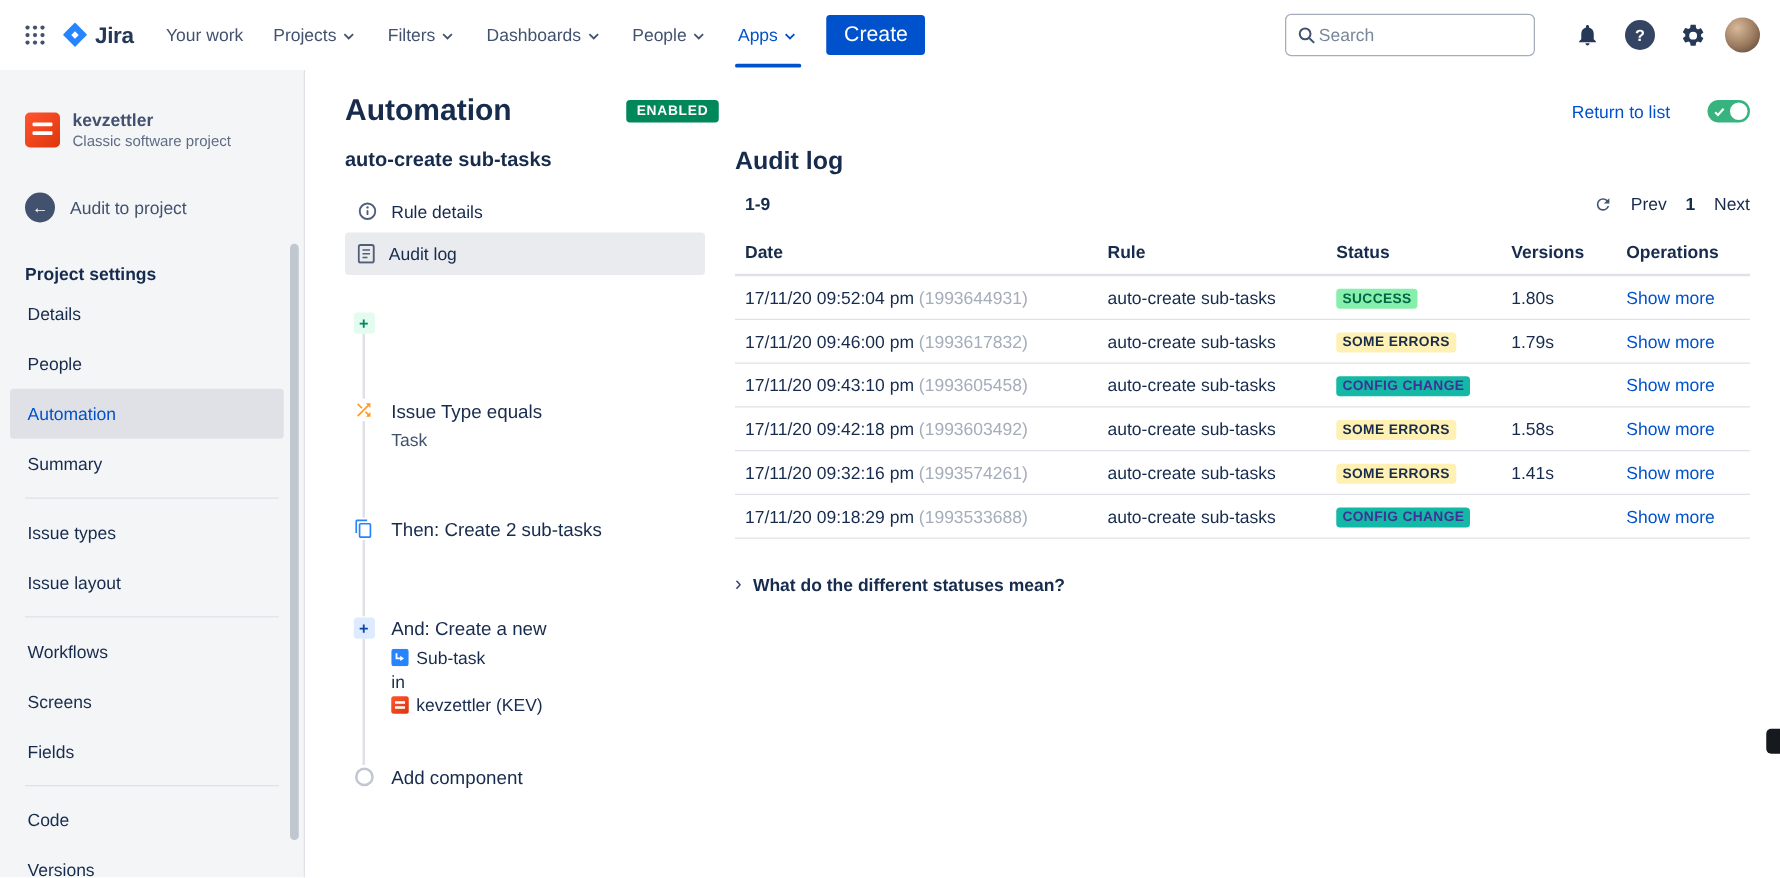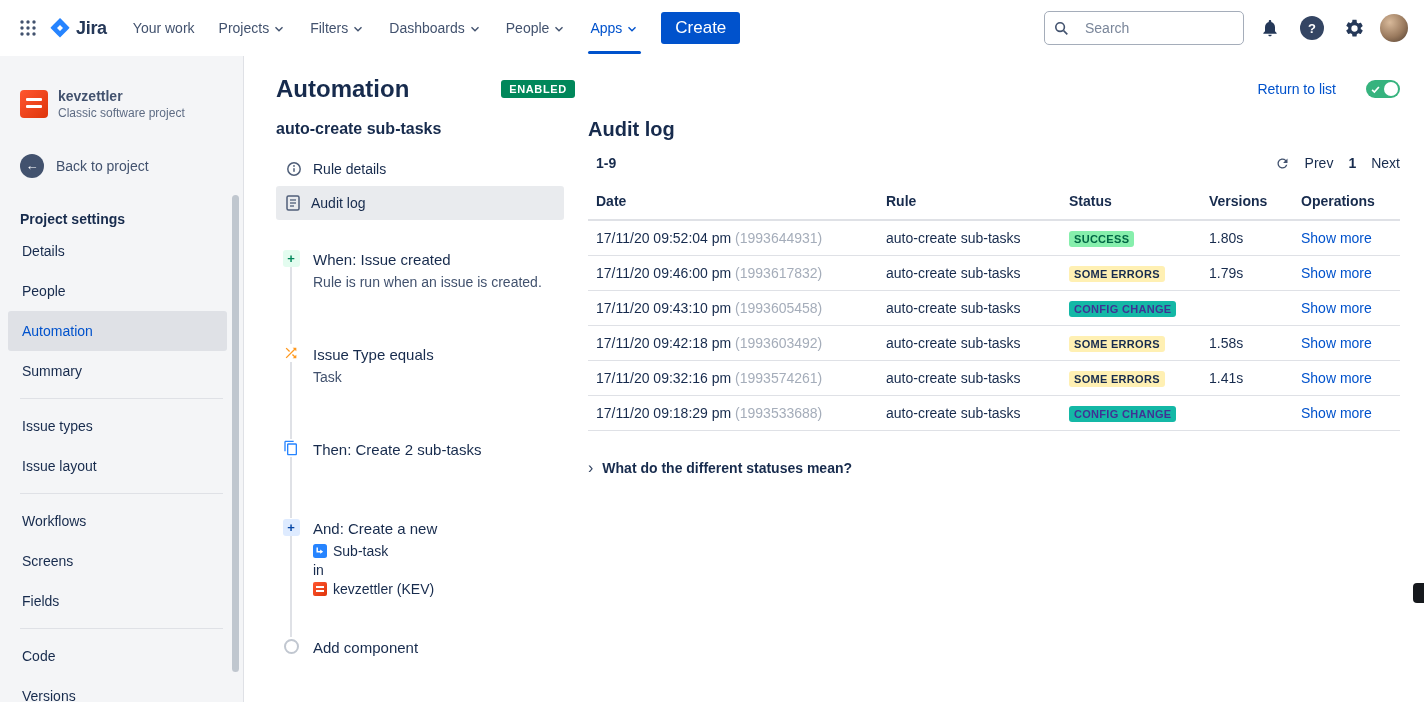--- a/index.html
+++ b/index.html
@@ -15,21 +15,21 @@
   .topnav { height:56px; display:flex; align-items:center; padding:0 16px 0 12px; background:#fff; }
   .icon-btn { width:32px; height:32px; display:grid; place-items:center; cursor:pointer; border:none; background:none; border-radius:3px; }
   .logo { display:flex; align-items:center; gap:6px; padding:0 14px 0 6px; cursor:pointer; }
   .logo-text { font-size:18px; font-weight:700; color:#253858; letter-spacing:-0.3px; }
   .nav-item { position:relative; height:56px; display:flex; align-items:center; gap:3px; padding:0 12px; color:#42526E; cursor:pointer; white-space:nowrap; }
   .nav-item .chev { margin-top:2px; }
   .nav-item.active { color:#0052CC; }
   .nav-item.active::after { content:""; position:absolute; left:10px; right:10px; bottom:2px; height:3px; background:#0052CC; border-radius:2px; }
   .create-btn { background:#0052CC; color:#fff; border:none; border-radius:3px; height:32px; padding:0 14px; font-size:17px; font-family:inherit; margin-left:10px; cursor:pointer; }
   .topnav-right { margin-left:auto; display:flex; align-items:center; gap:10px; }
-  .search-box { display:flex; align-items:center; gap:16px; width:200px; height:34px; border:1px solid #A5ADBA; border-radius:5px; padding:0 9px; margin-right:0; background:#fff; }
+  .search-box { display:flex; align-items:center; gap:2px; width:200px; height:34px; border:1px solid #A5ADBA; border-radius:5px; padding:0 9px; margin-right:16px; background:#fff; }
   .search-box input { border:none; outline:none; flex:1; min-width:0; font-size:14px; color:#172B4D; font-family:inherit; background:transparent; }
   .search-box input::placeholder { color:#7A869A; }
   .help-circle { width:24px; height:24px; border-radius:50%; background:#344563; display:grid; place-items:center; }
   .help-circle::before { content:"?"; color:#fff; font-size:13px; font-weight:700; }
   .avatar { width:28px; height:28px; border-radius:50%; border:none; cursor:pointer;
     background:radial-gradient(circle at 35% 30%, #d8b99a, #9a7a5e 55%, #4e3b2d 100%); }
 
   
   .page { display:flex; height:646px; }
 
@@ -228,21 +228,21 @@
     <div class="project-head">
       <span class="project-avatar"></span>
       <div>
         <div class="project-name">kevzettler</div>
         <div class="project-type">Classic software project</div>
       </div>
     </div>
 
     <div class="back-row">
       <span class="back-circle"></span>
-      <span class="back-label">Back to project</span>
+      <span class="back-label">Audit to project</span>
     </div>
 
     <div class="sb-section-title">Project settings</div>
 
     <nav>
       <div class="sb-item">Details</div>
       <div class="sb-item">People</div>
       <div class="sb-item active">Automation</div>
       <div class="sb-item">Summary</div>
       <div class="sb-divider"></div>
@@ -307,24 +307,20 @@
           </span>
           <span>Audit log</span>
         </div>
 
         <div class="chain">
 
           <div class="chain-item gap-lg">
             <span class="chain-icon">
                 <span class="chain-glyph green"></span>
               </span>
-            <div class="chain-body">
-              <div class="chain-title">When: Issue created</div>
-              <div class="chain-sub">Rule is run when an issue is created.</div>
-            </div>
           </div>
 
           <div class="chain-item gap-lg">
             <span class="chain-icon">
               <svg width="16" height="16" viewBox="0 0 24 24">
                   <path fill="#FF991F" d="M10.59 9.17L5.41 4 4 5.41l5.17 5.17 1.42-1.41zM14.5 4l2.04 2.04L4 18.59 5.41 20 17.96 7.46 20 9.5V4h-5.5zm.33 9.41l-1.41 1.41 3.13 3.13L14.5 20H20v-5.5l-2.04 2.04-3.13-3.13z"></path>
                 </svg>
             </span>
             <div class="chain-body">
               <div class="chain-title">Issue Type equals</div>

